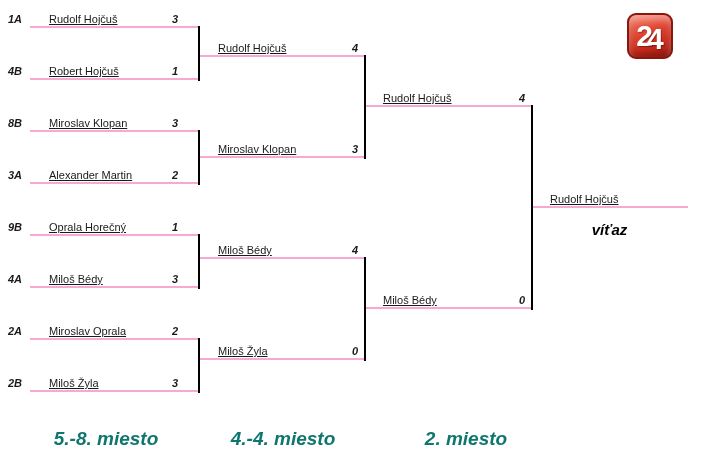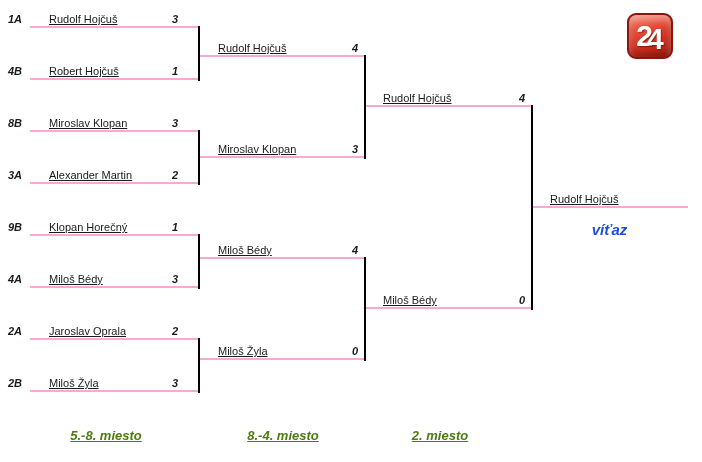--- a/index.html
+++ b/index.html
@@ -26,28 +26,28 @@
   .v1{left:198px;top:26px;height:55px}
   .v2{left:198px;top:130px;height:55px}
   .v3{left:198px;top:234px;height:55px}
   .v4{left:198px;top:338px;height:55px}
   .v5{left:364px;top:55px;height:104px}
   .v6{left:364px;top:257px;height:104px}
   .v7{left:531px;top:105px;height:205px}
   
   .winner-label {
     position:absolute; left:531px; width:157px; top:221px; text-align:center;
-    font-size:15px; font-weight:bold; font-style:italic; color:#1d4ed8;
+    font-size:15px; font-weight:bold; font-style:italic; color:#000000;
   }
   
   .flabel {
     position:absolute; top:428px; transform:translateX(-50%); white-space:nowrap;
-    font-size:13px; font-weight:bold; font-style:italic; color:#4d7c0f;text-decoration:underline;
+    font-size:19px; font-weight:bold; font-style:italic; color:#0f766e;
   }
-  .fl0{left:106px}.fl1{left:283px}.fl2{left:440px}
+  .fl0{left:106px}.fl1{left:283px}.fl2{left:466px}
   
   .logo {
     position:absolute; left:627px; top:13px; width:46px; height:46px;
     border-radius:9px; box-sizing:border-box; border:2px solid #8c150e;
     background:linear-gradient(160deg,#f37c68 0%,#e34c38 35%,#cf2c1d 65%,#9e1a10 100%);
     box-shadow:inset 0 5px 7px rgba(255,255,255,.38), inset 0 -4px 6px rgba(0,0,0,.22);
     display:flex; align-items:center; justify-content:center;
     color:#ffffff; font-weight:bold; font-size:30px; line-height:1;
   }
   .logo .d { text-shadow:1px 1px 1px rgba(0,0,0,.35); }
@@ -73,31 +73,31 @@
     <span class="nm">Miroslav Klopan</span>
     <span class="sc">3</span>
   </div>
   <div class="slot col1 p3">
     <span class="seed">3A</span>
     <span class="nm">Alexander Martin</span>
     <span class="sc">2</span>
   </div>
   <div class="slot col1 p4">
     <span class="seed">9B</span>
-    <span class="nm">Klopan Horečný</span>
+    <span class="nm">Oprala Horečný</span>
     <span class="sc">1</span>
   </div>
   <div class="slot col1 p5">
     <span class="seed">4A</span>
     <span class="nm">Miloš Bédy</span>
     <span class="sc">3</span>
   </div>
   <div class="slot col1 p6">
     <span class="seed">2A</span>
-    <span class="nm">Jaroslav Oprala</span>
+    <span class="nm">Miroslav Oprala</span>
     <span class="sc">2</span>
   </div>
   <div class="slot col1 p7">
     <span class="seed">2B</span>
     <span class="nm">Miloš Žyla</span>
     <span class="sc">3</span>
   </div>
 
   <div class="slot col2 q0">
     <span class="nm">Rudolf Hojčuš</span>
@@ -132,21 +132,21 @@
 
   <div class="vline v1"></div>
   <div class="vline v2"></div>
   <div class="vline v3"></div>
   <div class="vline v4"></div>
   <div class="vline v5"></div>
   <div class="vline v6"></div>
   <div class="vline v7"></div>
 
   <div class="flabel fl0">5.-8. miesto</div>
-  <div class="flabel fl1">8.-4. miesto</div>
+  <div class="flabel fl1">4.-4. miesto</div>
   <div class="flabel fl2">2. miesto</div>
 
   <div class="logo">
     <span class="d d2">2</span>
     <span class="d d4">4</span>
   </div>
 
 </div>
 
 </body></html>

